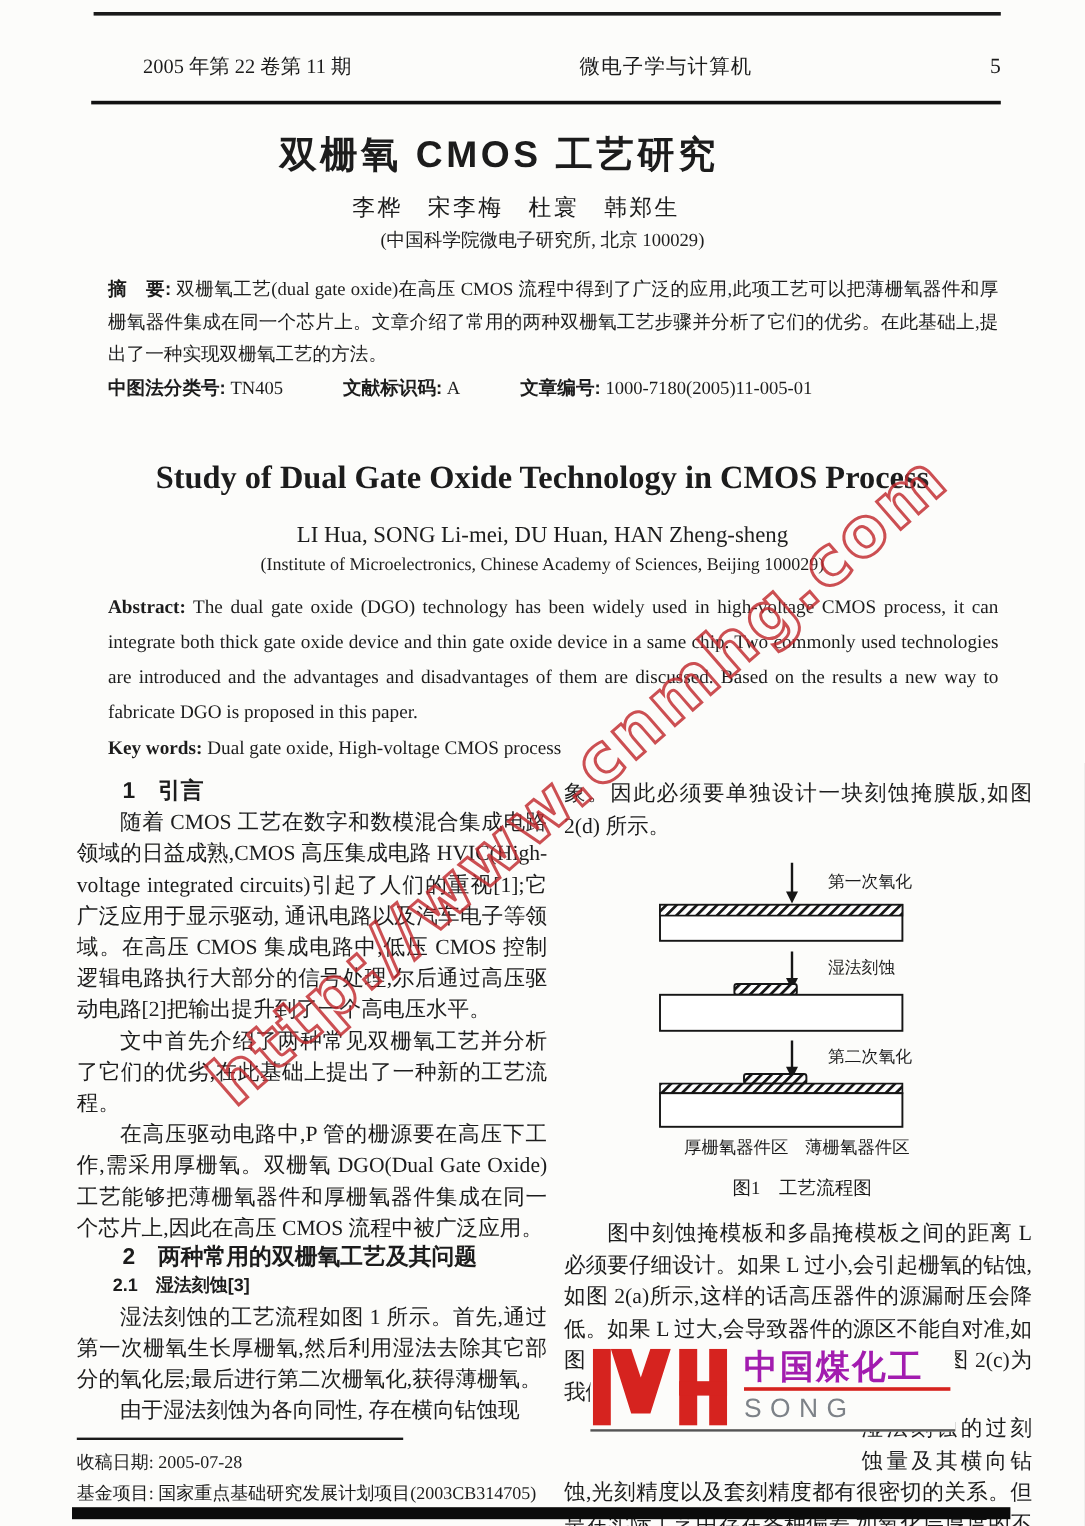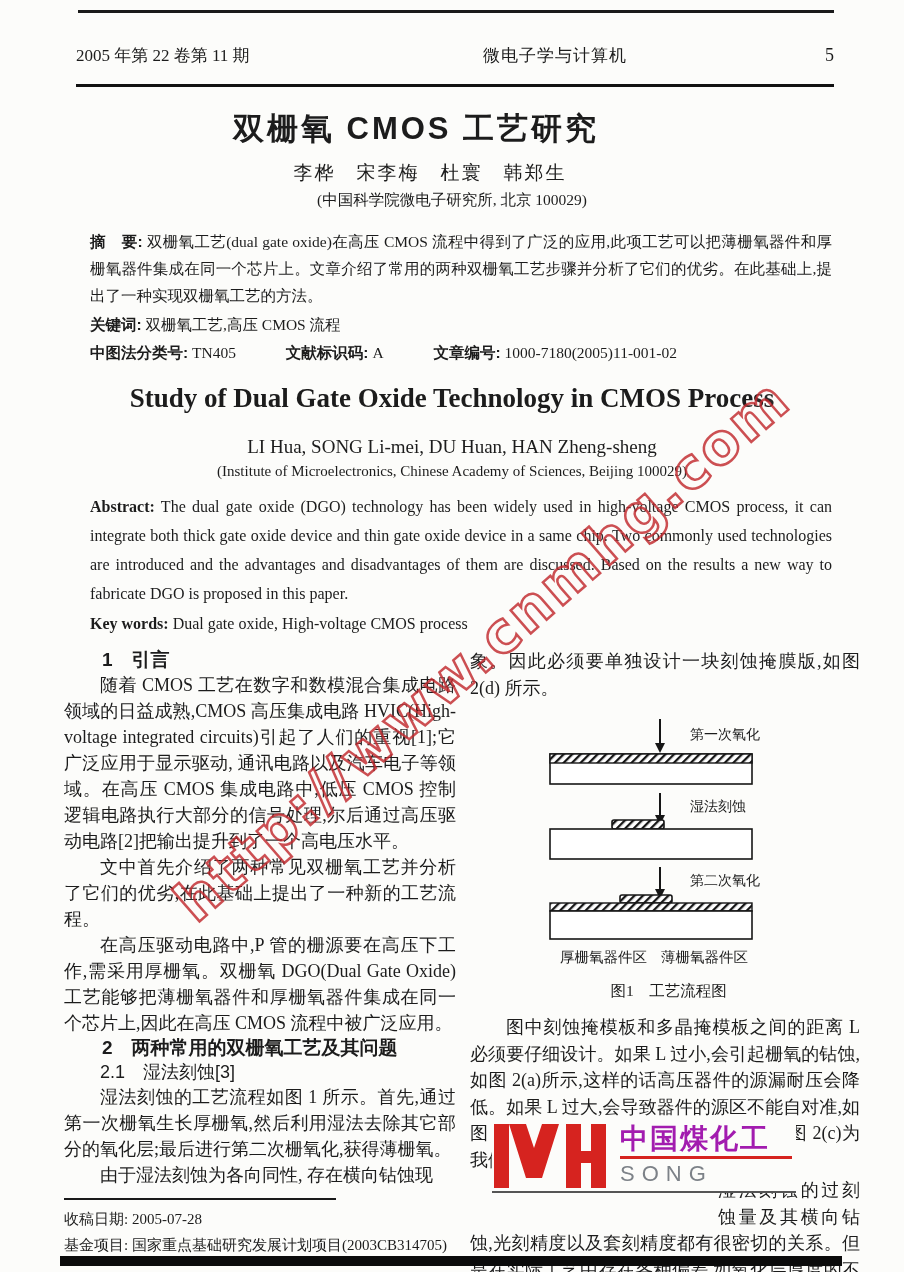--- a/index.html
+++ b/index.html
@@ -4,21 +4,21 @@
 <style>
   html,body{margin:0;padding:0;background:#d8d8d8;}
   .page{position:relative;width:904px;height:1272px;background:#fcfcfa;overflow:hidden;
         font-family:"Liberation Serif",serif;color:#1c1c1c;}
   
   .top-rule{position:absolute;top:10px;left:78px;width:756px;height:3px;background:#1a1a1a;}
   .bottom-rule{position:absolute;top:1256px;left:60px;width:782px;height:10px;background:#0b0b0b;}
 
   
   .header{position:absolute;top:44px;left:76px;width:758px;display:flex;align-items:baseline;font-size:17px;}
-  .header .issue{width:260px;text-align:left;}
+  .header .issue{width:260px;text-align:center;}
   .header .journal{flex:1;text-align:center;letter-spacing:1px;}
   .header .pageno{width:60px;text-align:right;font-size:18px;}
   .header-rule{position:absolute;top:84px;left:76px;width:758px;height:3px;background:#111;}
 
   
   .title-cn{position:absolute;top:108px;left:0;width:832px;text-align:center;
             font-family:"Liberation Sans",sans-serif;font-weight:bold;font-size:31px;letter-spacing:3px;}
   .authors-cn{position:absolute;top:160px;left:0;width:860px;text-align:center;font-size:19px;letter-spacing:2px;}
   .affil-cn{position:absolute;top:190px;left:0;width:904px;text-align:center;font-size:15.5px;}
 
@@ -38,34 +38,34 @@
   .kw-en{margin-top:1px;}
 
   
   .col{position:absolute;top:648px;width:392px;font-size:18px;line-height:26px;text-align:justify;}
   .col-left{left:64px;}
   .col-right{left:470px;width:390px;line-height:26.5px;}
   .col p{margin:0;text-indent:2em;}
   .col p.noindent{text-indent:0;}
   .h-num{font-family:"Liberation Sans",sans-serif;font-weight:bold;font-size:19px;
          text-indent:0;margin:0 0 9px 0;line-height:24px;}
-  .h-sub{font-family:"Liberation Sans",sans-serif;font-weight:normal;font-size:18px;
+  .h-sub{font-family:"Liberation Sans",sans-serif;font-weight:bold;font-size:15px;
          text-indent:0;margin:12px 0 4px 0;line-height:24px;}
   .h-mid{margin-top:18px;}
 
   
   .footnote{margin-top:10px;}
   .footnote-rule{width:272px;height:0;border-top:2px solid #1a1a1a;margin-bottom:6px;}
   .footnote div{font-size:15px;line-height:26px;text-indent:0;text-align:left;}
 
   
   .figure{margin:16px 0 10px 70px;width:312px;}
   .figure svg{display:block;}
   .fig-svg text{font-family:"Liberation Sans",sans-serif;font-size:14px;fill:#1c1c1c;}
-  .region-row{display:flex;margin-left:20px;gap:14px;font-family:"Liberation Sans",sans-serif;
+  .region-row{display:flex;margin-left:30px;gap:14px;font-family:"Liberation Sans",sans-serif;
               font-size:14.5px;margin-top:3px;}
   .fig-caption{width:312px;text-align:center;padding-right:55px;box-sizing:border-box;
                font-size:15.5px;margin-top:7px;}
   .p-after-fig{margin-top:10px !important;}
 
   
   .logo-spacer{float:left;width:248px;height:30px;}
 
   
   .watermark{position:absolute;left:90px;top:628px;width:760px;text-align:center;
@@ -100,31 +100,27 @@
 
   <div class="title-cn">双栅氧 CMOS 工艺研究</div>
   <div class="authors-cn">李桦　宋李梅　杜寰　韩郑生</div>
   <div class="affil-cn">(中国科学院微电子研究所, 北京 100029)</div>
 
   <div class="abs-block">
     <div>
       <span class="lbl">摘　要:</span>
       <span>双栅氧工艺(dual gate oxide)在高压 CMOS 流程中得到了广泛的应用,此项工艺可以把薄栅氧器件和厚栅氧器件集成在同一个芯片上。文章介绍了常用的两种双栅氧工艺步骤并分析了它们的优劣。在此基础上,提出了一种实现双栅氧工艺的方法。</span>
     </div>
-    <div class="kw-line">
-      <span class="lbl">关键词:</span>
-      <span>双栅氧工艺,高压 CMOS 流程</span>
-    </div>
     <div class="meta-line">
       <span class="lbl">中图法分类号:</span>
       <span>TN405</span><span class="gap"></span>
       <span class="lbl">文献标识码:</span>
       <span>A</span><span class="gap"></span>
       <span class="lbl">文章编号:</span>
-      <span>1000-7180(2005)11-001-02</span>
+      <span>1000-7180(2005)11-005-01</span>
     </div>
   </div>
 
   <div class="title-en">Study of Dual Gate Oxide Technology in CMOS Process</div>
   <div class="authors-en">LI Hua, SONG Li-mei, DU Huan, HAN Zheng-sheng</div>
   <div class="affil-en">(Institute of Microelectronics, Chinese Academy of Sciences, Beijing 100029)</div>
 
   <div class="abs-en">
     <div>
       <span class="lbl">Abstract:</span>

